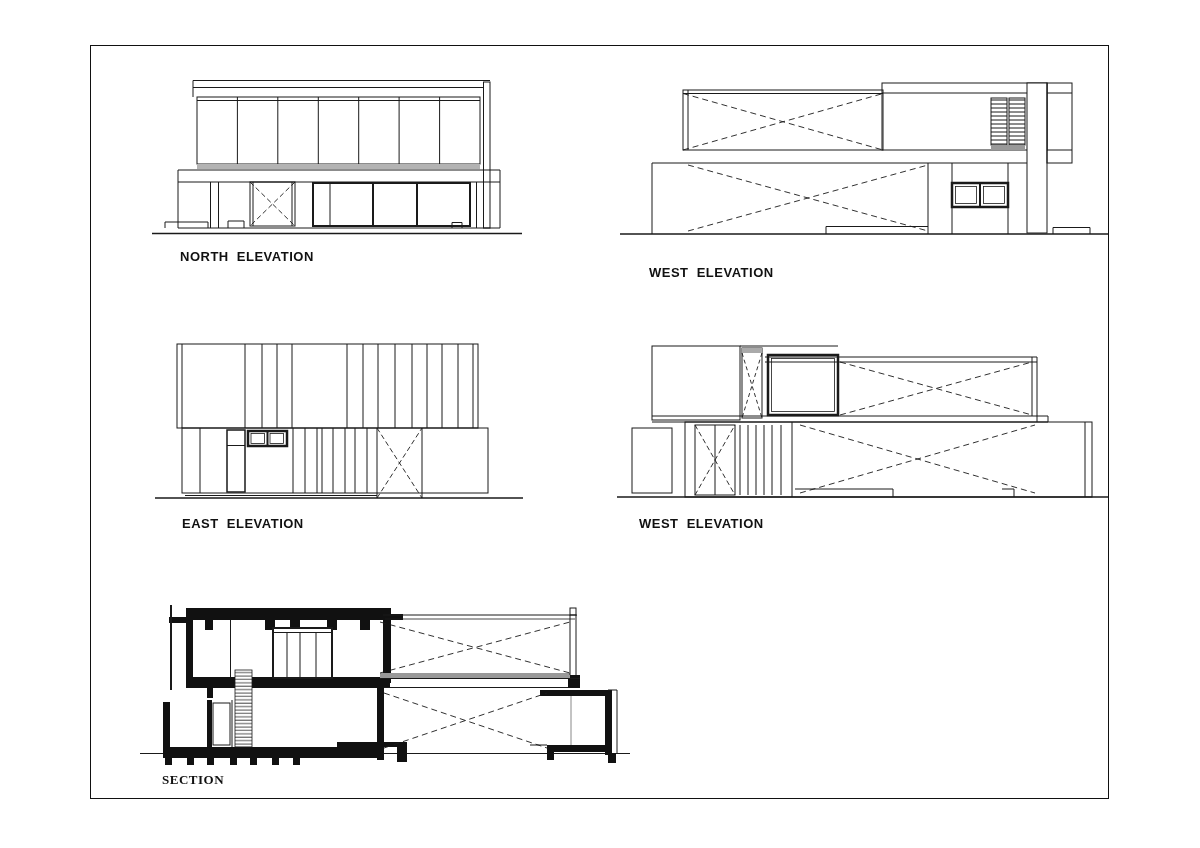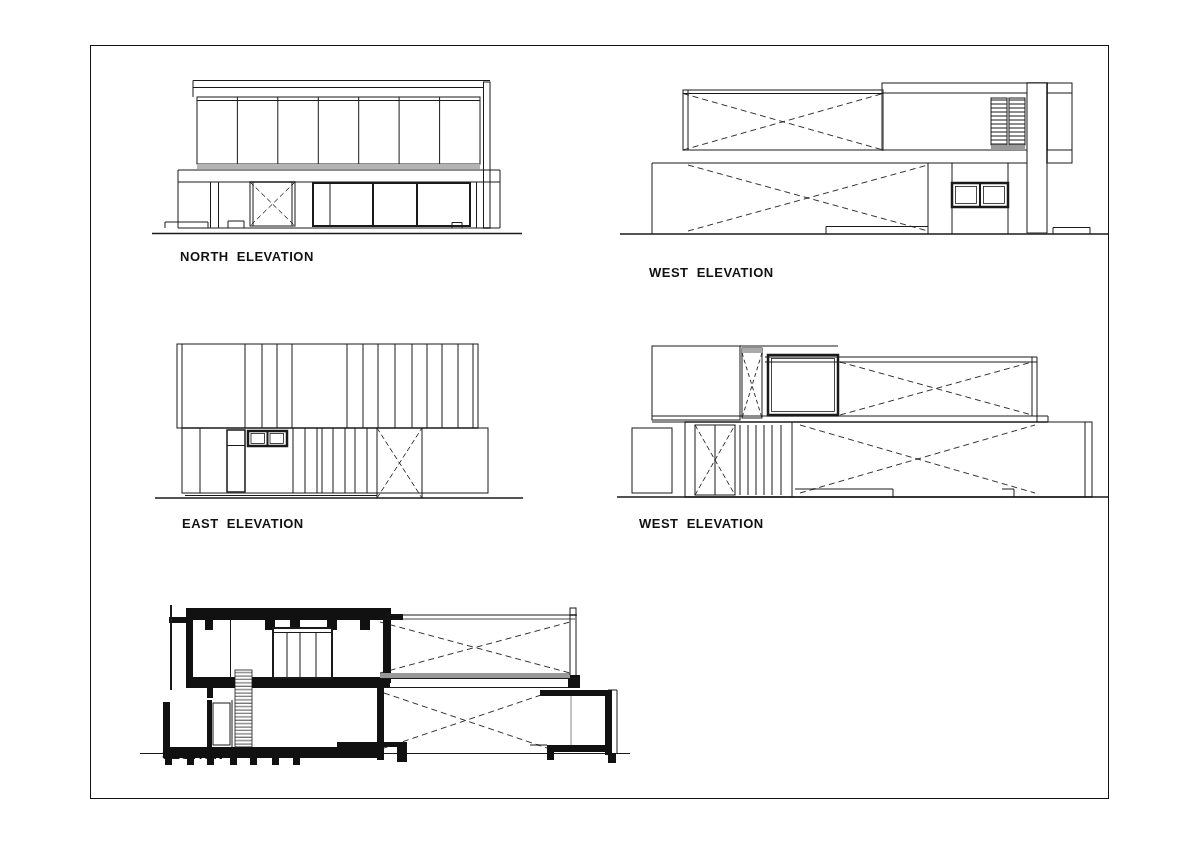--- a/index.html
+++ b/index.html
@@ -287,13 +287,13 @@
     <line x1="249" y1="103" x2="412" y2="158" stroke-dasharray="6 4" stroke-width="0.9"></line>
     <line x1="249" y1="158" x2="412" y2="103" stroke-dasharray="6 4" stroke-width="0.9"></line>
 
     <line x1="436" y1="106" x2="436" y2="155" stroke="#888"></line>
     <line x1="473" y1="100" x2="482" y2="100"></line>
     <line x1="482" y1="100" x2="482" y2="163"></line>
     <line x1="395" y1="155" x2="412" y2="155"></line>
   </g>
 </svg>
 </div>
-<div class="cad-label" style="left:162px;top:747px;">SECTION</div>
+<div class="cad-label" style="left:162px;top:772px;font-family:Liberation Serif, serif;">SECTION</div>
 
 </body></html>

